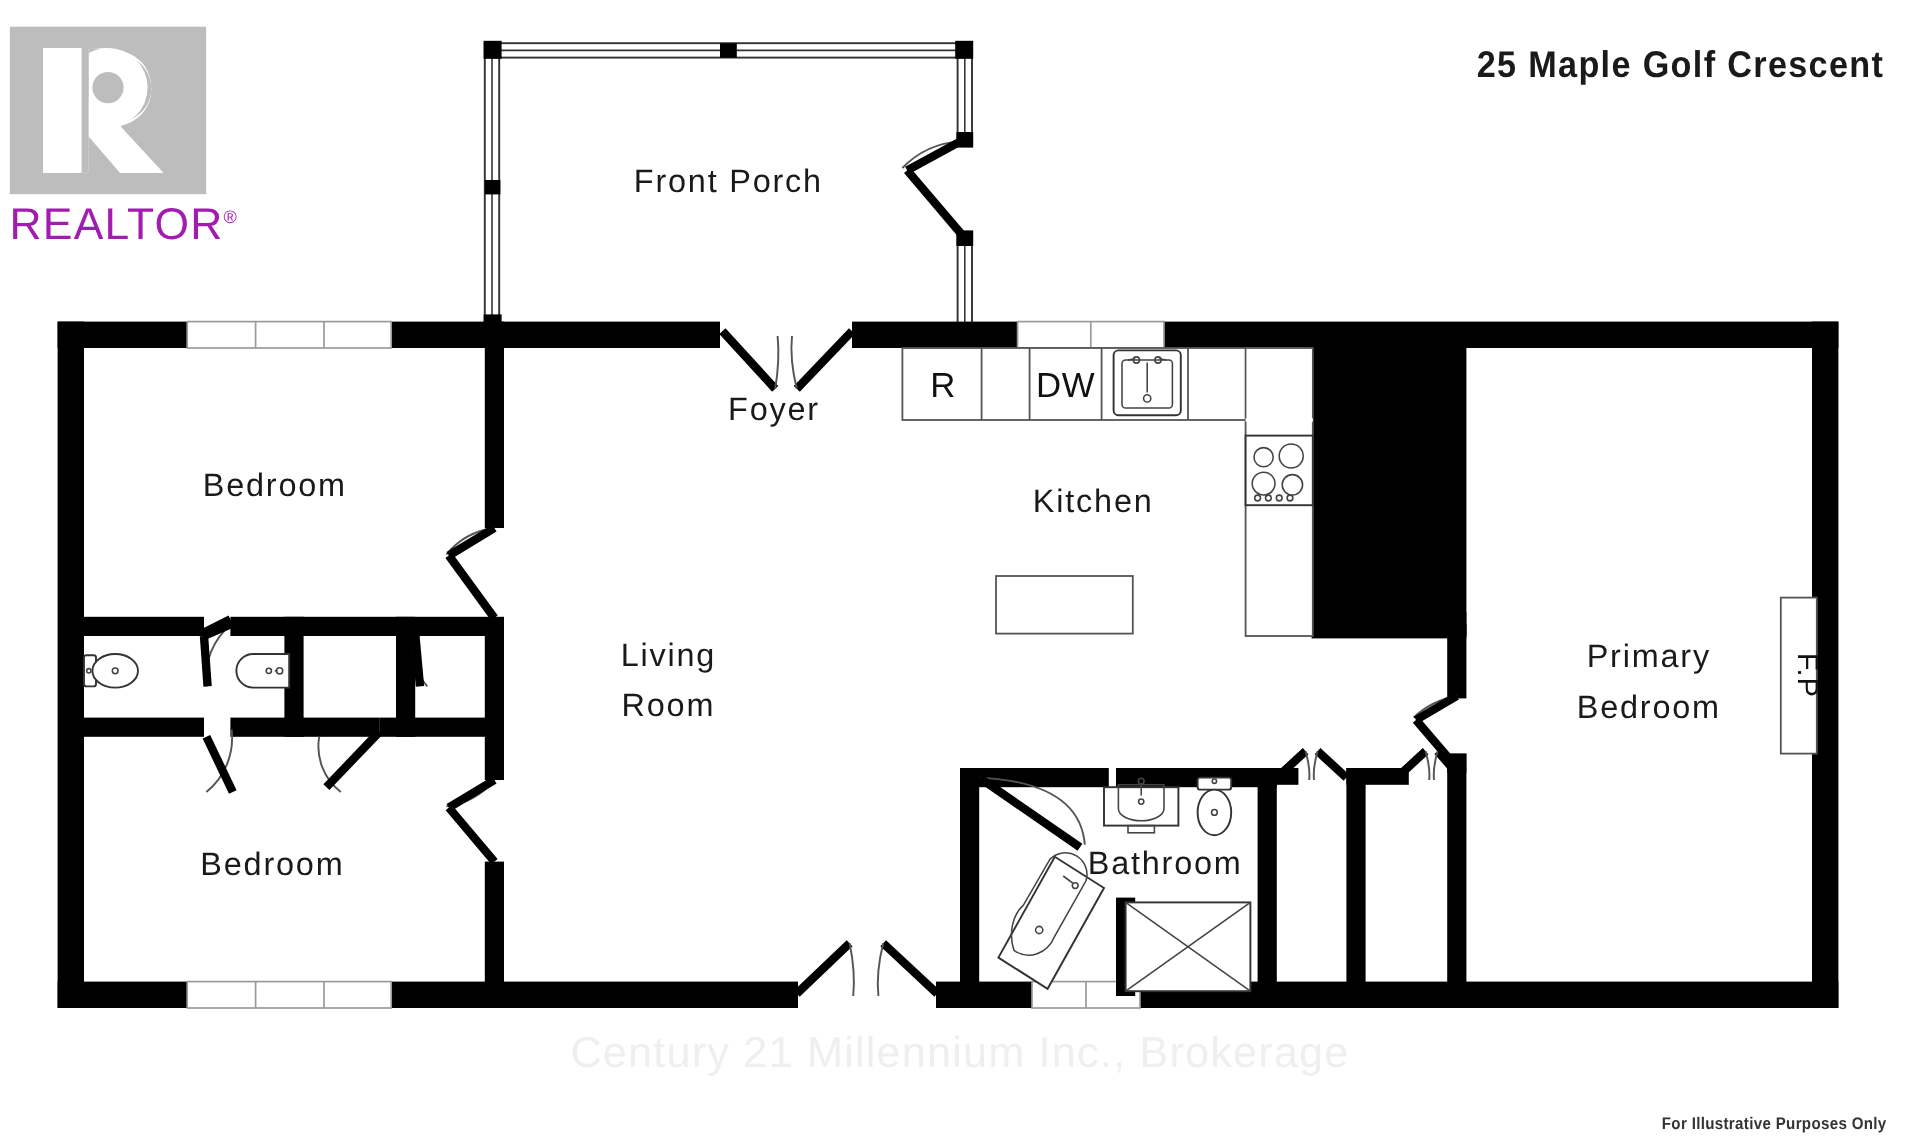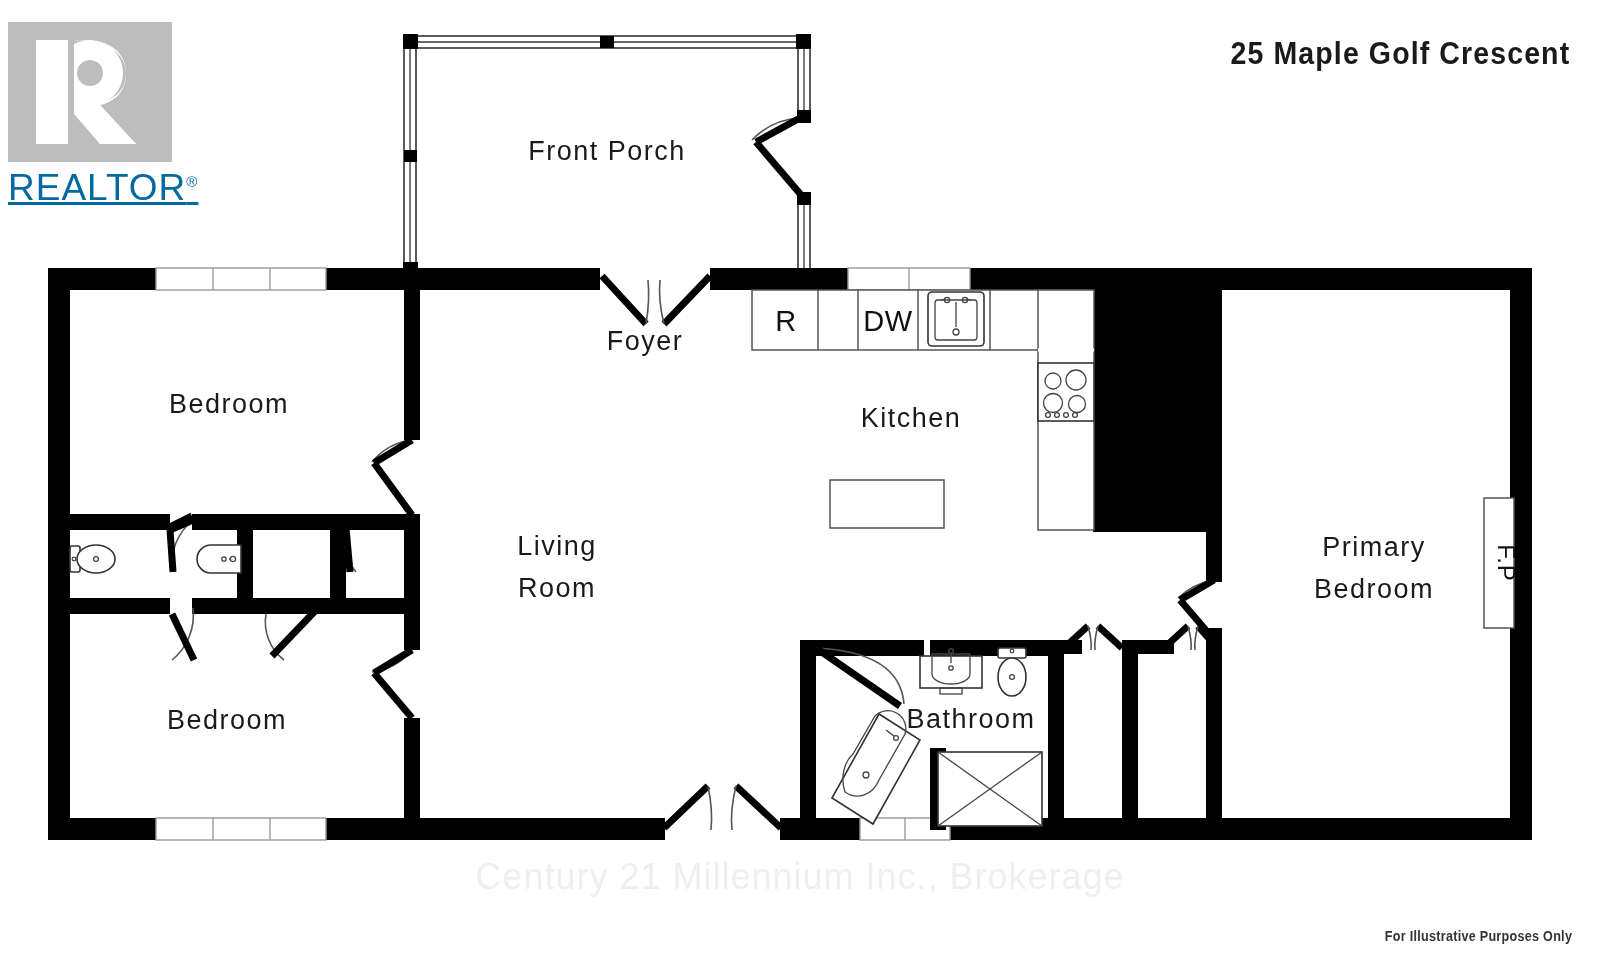--- a/index.html
+++ b/index.html
@@ -37,24 +37,23 @@
   }
   #realtor-word {
     position: absolute;
     left: 0;
     top: 140px;
     width: 190px;
     height: 40px;
     font-family: "Liberation Sans", sans-serif;
     font-size: 37px;
     letter-spacing: 1px;
-    color: #0369a1;
+    color: #a21caf;
     line-height: 40px;
     white-space: nowrap;
-    text-decoration: underline;
   }
   #realtor-word sup {
     font-size: 15px;
     vertical-align: super;
   }
   
   #plan-title {
     position: absolute;
     right: 30px;
     top: 36px;

